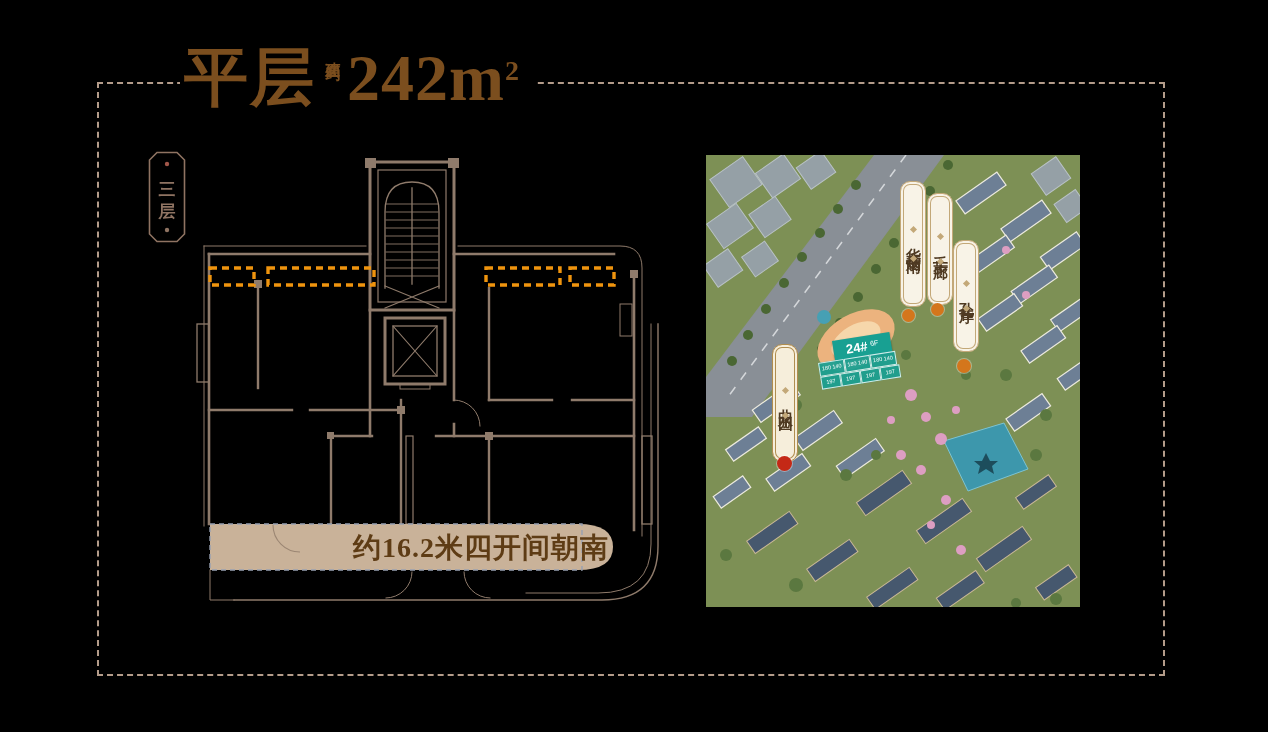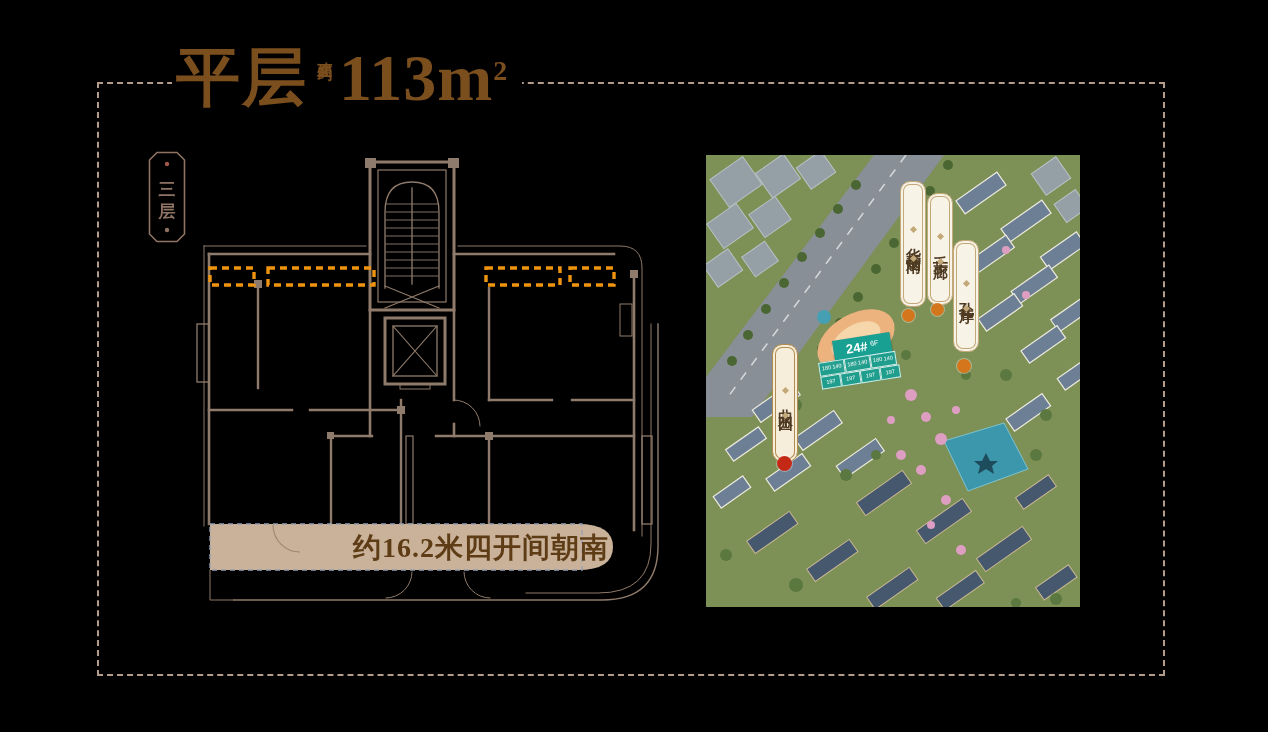--- a/index.html
+++ b/index.html
@@ -14,21 +14,21 @@
     --c-plaquetext:#4f3a22;
     --c-teal:#18a092;
   }
   html,body{margin:0;padding:0;background:#000;}
   .stage{position:relative;width:1268px;height:732px;background:#000;overflow:hidden;
          font-family:"Liberation Serif","DejaVu Serif",serif;}
   
   .frame{position:absolute;left:97px;top:82px;width:1064px;height:590px;
          border:2px dashed var(--c-frame);}
   
-  .title{position:absolute;left:172px;top:42px;display:flex;align-items:flex-start;
+  .title{position:absolute;left:180px;top:42px;display:flex;align-items:flex-start;
          background:#000;padding:0 14px 4px 4px;color:var(--c-title);}
   .title .big{font-size:64px;font-weight:700;line-height:72px;letter-spacing:2px;}
   .title .vsmall{writing-mode:vertical-rl;text-orientation:upright;font-size:15px;
          font-weight:700;line-height:1;letter-spacing:2px;margin:8px 7px 0 9px;}
   .title .area{font-size:66px;font-weight:700;line-height:72px;letter-spacing:1px;}
   .title .sup{font-size:28px;font-weight:700;vertical-align:20px;line-height:1;}
   
   .floor-tag{position:absolute;left:148px;top:151px;width:38px;height:92px;}
   
   .plan{position:absolute;left:196px;top:148px;width:470px;height:470px;}
@@ -66,21 +66,21 @@
 </head>
 <body>
 
 <div class="stage">
 
   <div class="frame"></div>
 
   <div class="title">
     <span class="big">平层</span>
     <span class="vsmall">建面约</span>
-    <span class="area"><span>113m</span><span class="sup">2</span></span>
+    <span class="area"><span>242m</span><span class="sup">2</span></span>
   </div>
 
   <svg class="floor-tag" viewBox="0 0 38 92">
     <polygon points="9,1.5 29,1.5 36.5,9 36.5,83 29,90.5 9,90.5 1.5,83 1.5,9" fill="none" stroke="var(--c-tag)" stroke-width="1.6"></polygon>
     <circle cx="19" cy="13" r="2.2" fill="#a2574a"></circle>
     <circle cx="19" cy="79" r="2.2" fill="var(--c-tag)"></circle>
     <text x="19" y="44" text-anchor="middle" font-size="17" fill="var(--c-tag)" font-weight="700">三</text>
     <text x="19" y="66" text-anchor="middle" font-size="17" fill="var(--c-tag)" font-weight="700">层</text>
   </svg>
 

